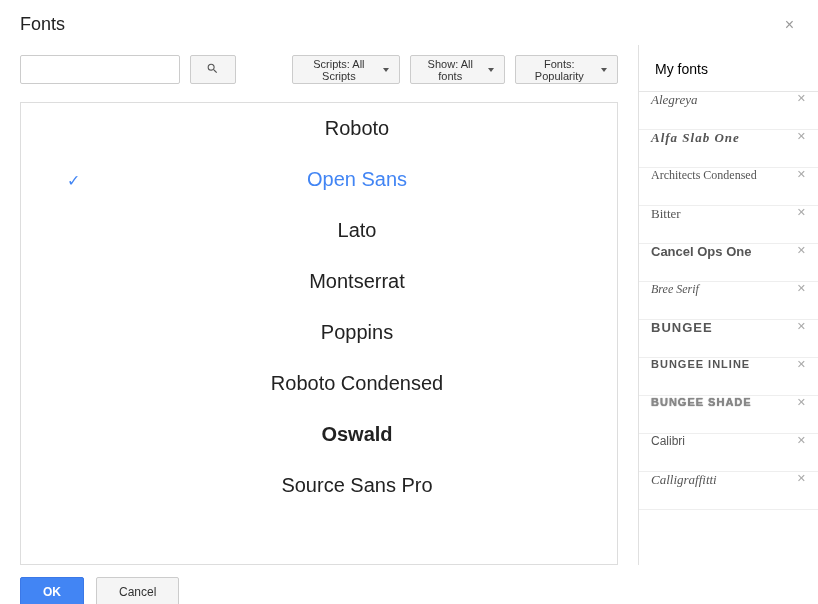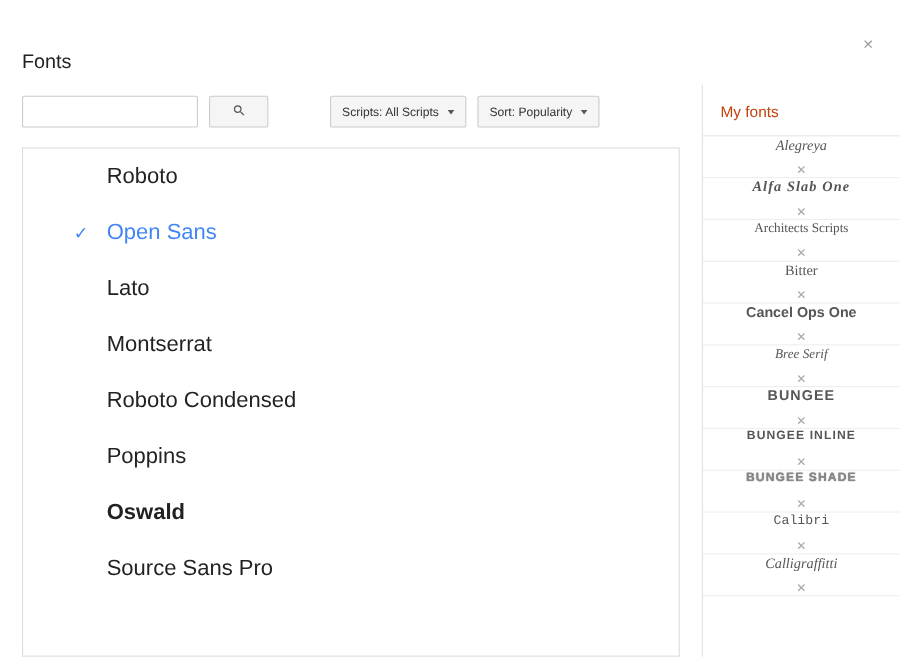--- a/index.html
+++ b/index.html
@@ -15,21 +15,20 @@
   .header {
     padding: 14px 20px 10px 20px;
     display: flex;
     justify-content: space-between;
     align-items: center;
   }
   .header h1 {
     font-size: 18px;
     font-weight: 400;
     color: #222;
-    margin-top: 32px;
   }
   .close-x {
     color: #999;
     font-size: 16px;
     cursor: pointer;
     padding: 0 4px;
   }
   .content {
     display: flex;
     height: 520px;
@@ -100,20 +99,21 @@
   .font-item {
     height: 51px;
     display: flex;
     align-items: center;
     padding-left: 76px;
     font-size: 20px;
     color: #222;
     border-bottom: 0;
     cursor: pointer;
     position: relative;
+    justify-content: center;
   }
   .font-item.selected {
     color: #4285f4;
   }
   .font-item .check {
     position: absolute;
     left: 46px;
     top: 50%;
     transform: translateY(-50%);
     color: #4285f4;
@@ -126,37 +126,35 @@
   .right-panel {
     width: 180px;
     border-left: 1px solid #e0e0e0;
     display: flex;
     flex-direction: column;
   }
   .my-fonts-title {
     padding: 16px 16px 14px 16px;
     font-size: 14px;
     font-weight: 400;
-    color: #c2410c;
+    color: #000000;
     border-bottom: 1px solid #e5e5e5;
   }
   .my-fonts-list {
     flex: 1;
     overflow: hidden;
   }
   .mf-item {
     display: flex;
-    align-items: center;
     justify-content: space-between;
     padding: 0 12px;
     height: 38px;
     border-bottom: 1px solid #eee;
     font-size: 13px;
     color: #555;
-    flex-direction: column;
   }
   .mf-item .remove {
     color: #aaa;
     cursor: pointer;
     font-size: 11px;
   }
   .footer {
     padding: 12px 20px;
     display: flex;
     gap: 12px;
@@ -183,21 +181,21 @@
   
   .mf-style-0 { font-family: Georgia, serif; font-style: italic; }
   .mf-style-1 { font-family: Georgia, serif; font-weight: 900; letter-spacing:1px;font-style:italic; }
   .mf-style-2 { font-family: "Comic Sans MS", cursive; font-size:12px; }
   .mf-style-3 { font-family: Georgia, serif; }
   .mf-style-4 { font-family: Impact, sans-serif; font-weight:900; }
   .mf-style-5 { font-family: Georgia, serif; font-style: italic; font-size:12px; }
   .mf-style-6 { font-family: Impact, sans-serif; font-weight:900; text-transform: uppercase; letter-spacing:1px; font-size:13px; }
   .mf-style-7 { font-family: Impact, sans-serif; font-weight:900; text-transform: uppercase; letter-spacing:1px; font-size:11px; }
   .mf-style-8 { font-family: Impact, sans-serif; font-weight:900; text-transform: uppercase; letter-spacing:1px; font-size:11px; color:#888; text-shadow: 0 0 1px #555; }
-  .mf-style-9 { font-family: Liberation Mono, monospace; font-size:12px; }
+  .mf-style-9 { font-family: Liberation Sans, sans-serif; font-size:12px; }
   .mf-style-10 { font-family: "Brush Script MT", cursive; font-style: italic; }
 
   
   .fs-0 { font-family: Arial, sans-serif; }
   .fs-1 { font-family: Arial, sans-serif; }
   .fs-2 { font-family: "Segoe UI", sans-serif; }
   .fs-3 { font-family: "Segoe UI", sans-serif; }
   .fs-4 { font-family: "Segoe UI", sans-serif; }
   .fs-5 { font-family: "Arial Narrow", Arial, sans-serif; }
   .fs-6 { font-family: Arial, sans-serif; }
@@ -221,45 +219,49 @@
               <path d="M15.5 14h-.79l-.28-.27A6.471 6.471 0 0016 9.5 6.5 6.5 0 109.5 16c1.61 0 3.09-.59 4.23-1.57l.27.28v.79l5 4.99L20.49 19l-4.99-5zm-6 0C7.01 14 5 11.99 5 9.5S7.01 5 9.5 5 14 7.01 14 9.5 11.99 14 9.5 14z"></path>
             </svg>
         </span>
       </button>
       <div class="toolbar-spacer"></div>
       <button class="dropdown-btn">
         <span>Scripts: All Scripts</span>
         <span class="caret"></span>
       </button>
       <button class="dropdown-btn">
-        <span>Sort: Popularity</span>
+        <span>Show: All fonts</span>
+        <span class="caret"></span>
+      </button>
+      <button class="dropdown-btn">
+        <span>Fonts: Popularity</span>
         <span class="caret"></span>
       </button>
     </div>
 
     <div class="font-list-wrap">
       <div class="font-list">
         <div class="font-item fs-0">
           <span>Roboto</span>
         </div>
         <div class="font-item selected fs-1">
           <span class="check">✓</span>
           <span>Open Sans</span>
         </div>
         <div class="font-item fs-2">
           <span>Lato</span>
         </div>
         <div class="font-item fs-3">
           <span>Montserrat</span>
         </div>
+        <div class="font-item fs-4">
+          <span>Poppins</span>
+        </div>
         <div class="font-item fs-5">
           <span>Roboto Condensed</span>
-        </div>
-        <div class="font-item fs-4">
-          <span>Poppins</span>
         </div>
         <div class="font-item fs-7">
           <span>Oswald</span>
         </div>
         <div class="font-item fs-6">
           <span>Source Sans Pro</span>
         </div>
       </div>
     </div>
   </div>
@@ -269,21 +271,21 @@
     <div class="my-fonts-list">
       <div class="mf-item">
         <span class="mf-style-0">Alegreya</span>
         <span class="remove">✕</span>
       </div>
       <div class="mf-item">
         <span class="mf-style-1">Alfa Slab One</span>
         <span class="remove">✕</span>
       </div>
       <div class="mf-item">
-        <span class="mf-style-2">Architects Scripts</span>
+        <span class="mf-style-2">Architects Condensed</span>
         <span class="remove">✕</span>
       </div>
       <div class="mf-item">
         <span class="mf-style-3">Bitter</span>
         <span class="remove">✕</span>
       </div>
       <div class="mf-item">
         <span class="mf-style-4">Cancel Ops One</span>
         <span class="remove">✕</span>
       </div>

